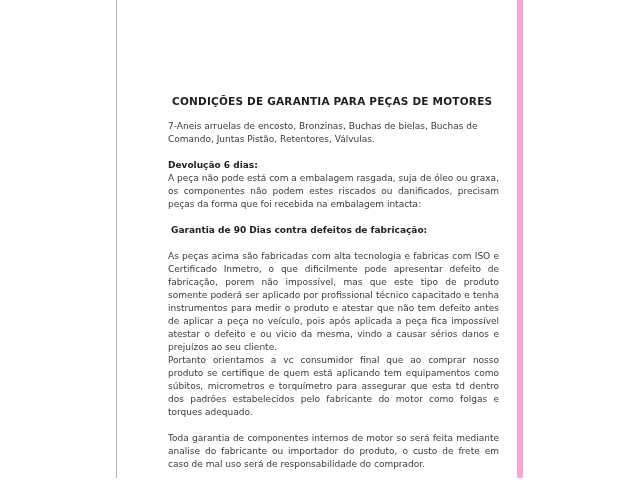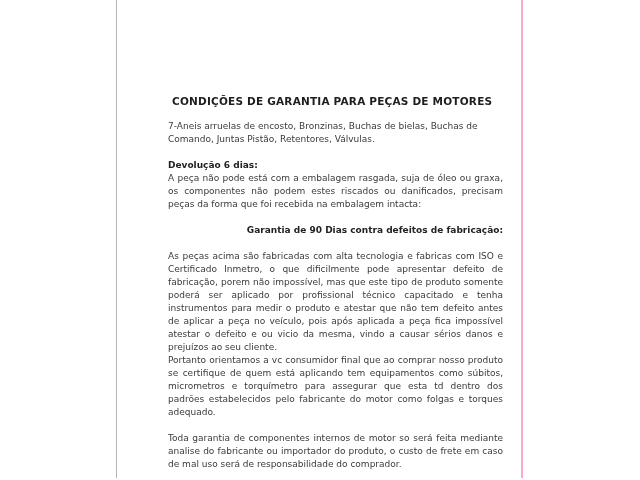--- a/index.html
+++ b/index.html
@@ -13,21 +13,21 @@
     position: relative;
     width: 640px; height: 480px;
     background: #ffffff;
   }
   .page {
     position: absolute;
     left: 116px; top: 0;
     width: 407px; height: 478px;
     background: #ffffff;
     border-left: 1px solid #b4b4b4;
-    border-right: 2px solid #f9a8d4;
+    border-right: 6px solid #f9a8d4;
     padding: 95px 18px 0 51px;
   }
   .doc-title {
     font-size: 10.5px;
     font-weight: bold;
     color: #1e1e1e;
     letter-spacing: 0.2px;
     padding-left: 4px;
     margin-bottom: 13px;
     white-space: nowrap;
@@ -37,21 +37,21 @@
     line-height: 13px;
     color: #3a3a3a;
     margin-bottom: 13px;
   }
   .justify { text-align: justify; }
   .heading {
     font-weight: bold;
     color: #222222;
   }
   .no-gap { margin-bottom: 0; }
-  .indent2 { padding-left: 3px; text-align: right; }
+  .indent2 { padding-left: 3px; }
 </style>
 </head>
 <body>
 
 <div class="canvas">
   <div class="page">
 
     <div class="doc-title">CONDIÇÕES DE GARANTIA PARA PEÇAS DE MOTORES</div>
 
     <div class="block">7-Aneis arruelas de encosto, Bronzinas, Buchas de bielas, Buchas de Comando, Juntas Pistão, Retentores, Válvulas.</div>

